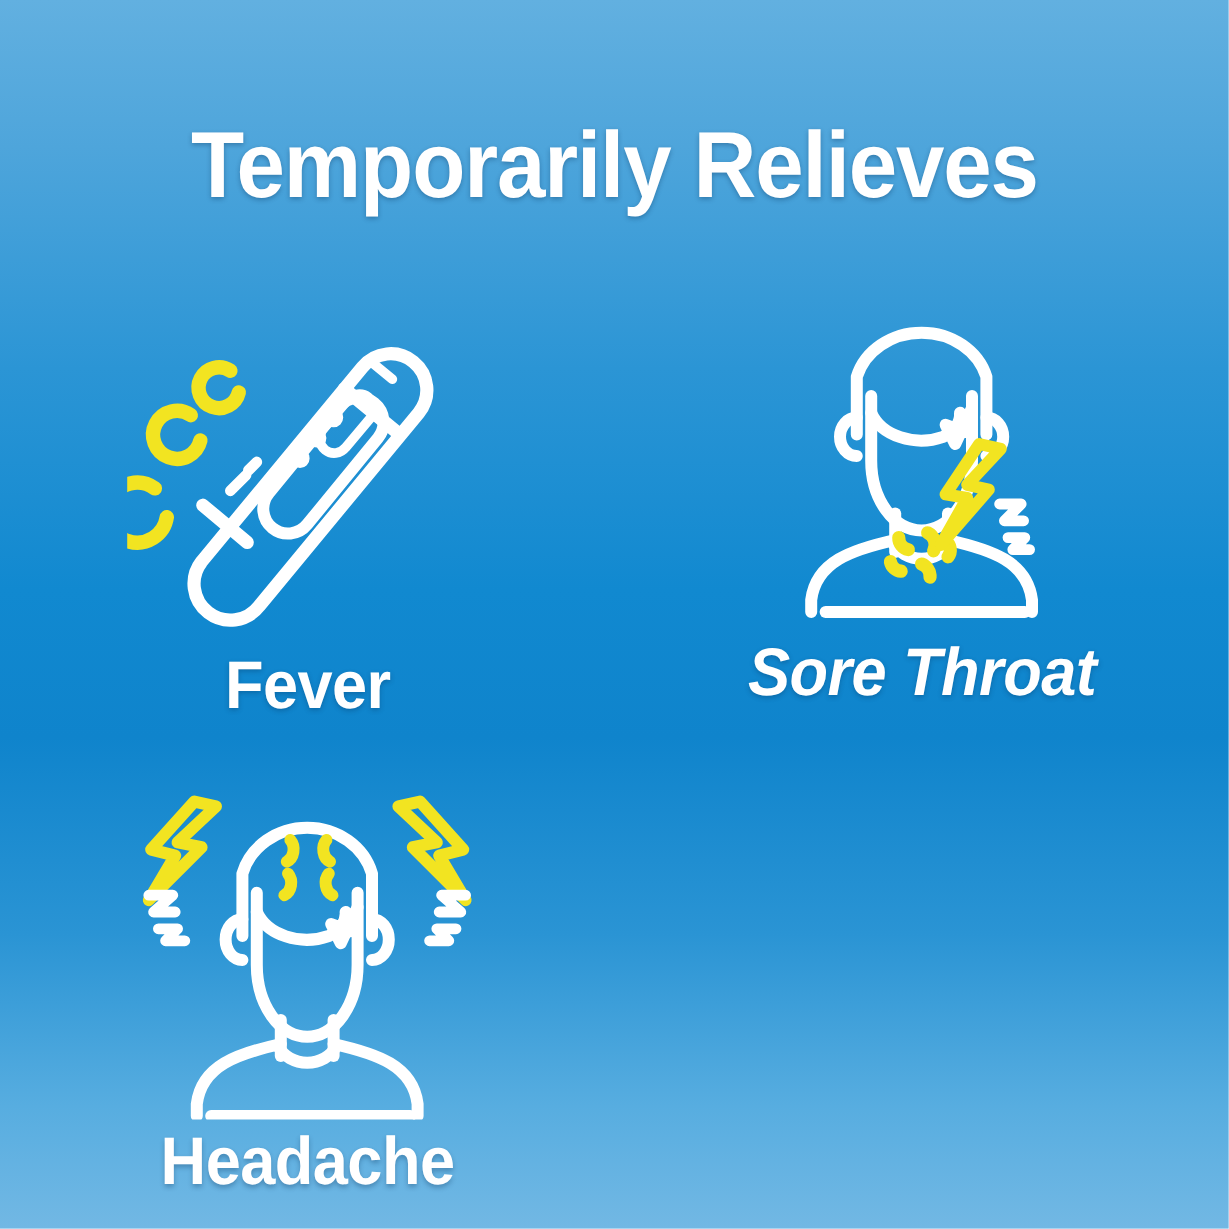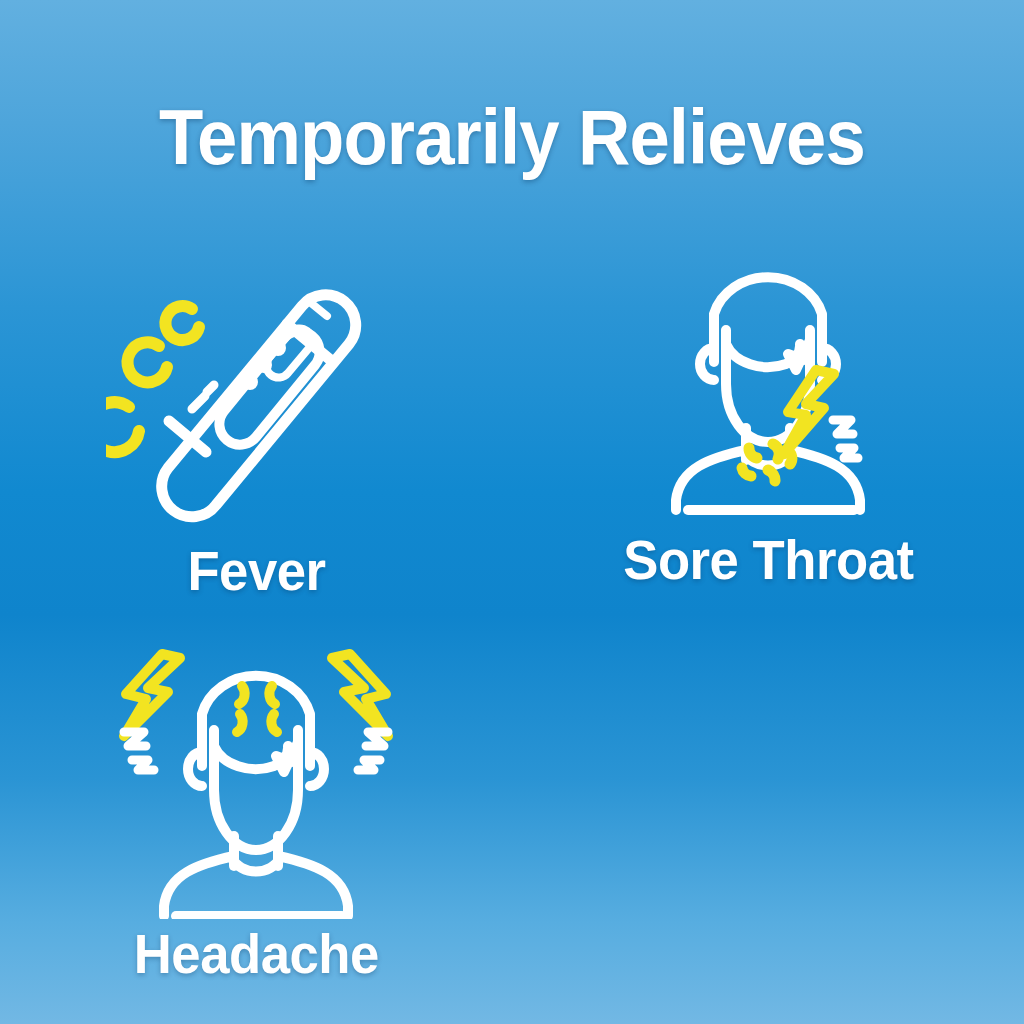--- a/index.html
+++ b/index.html
@@ -83,24 +83,24 @@
     transform: scaleX(0.94);
     text-shadow: 0 2px 5px rgba(0,40,80,0.30);
     white-space: nowrap;
     user-select: none;
   }
 
   
   #cell-fever        { padding-top: 26px; }
   #cell-fever .cell-label       { margin-top: 16px; }
 
-  #cell-sore-throat  { padding-top: 2px; }
+  #cell-sore-throat  { padding-top: 2px; font-style: italic; }
   #cell-sore-throat .cell-label { margin-top: 14px; }
 
-  #cell-headache     { padding-top: 14px; }
+  #cell-headache     { padding-top: 14px; justify-content: center; }
   #cell-headache .cell-label    { margin-top: 6px; }
 
   #cell-toothache    { padding-top: 48px; }
   #cell-toothache .cell-label   { margin-top: 22px; }
 </style>
 </head>
 <body>
 
 <div id="poster">
 

